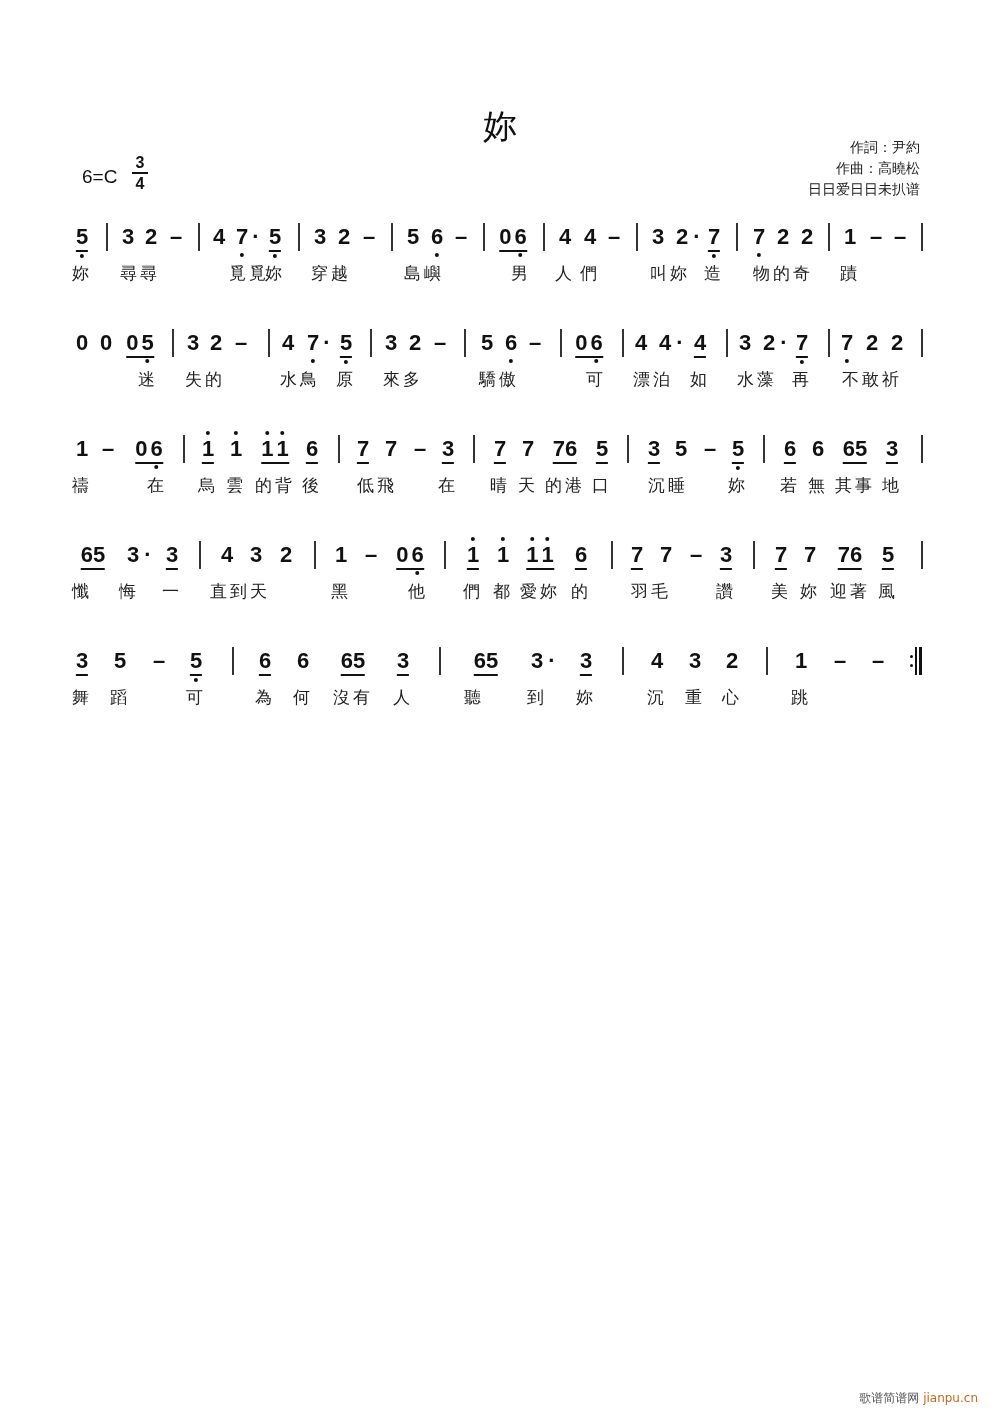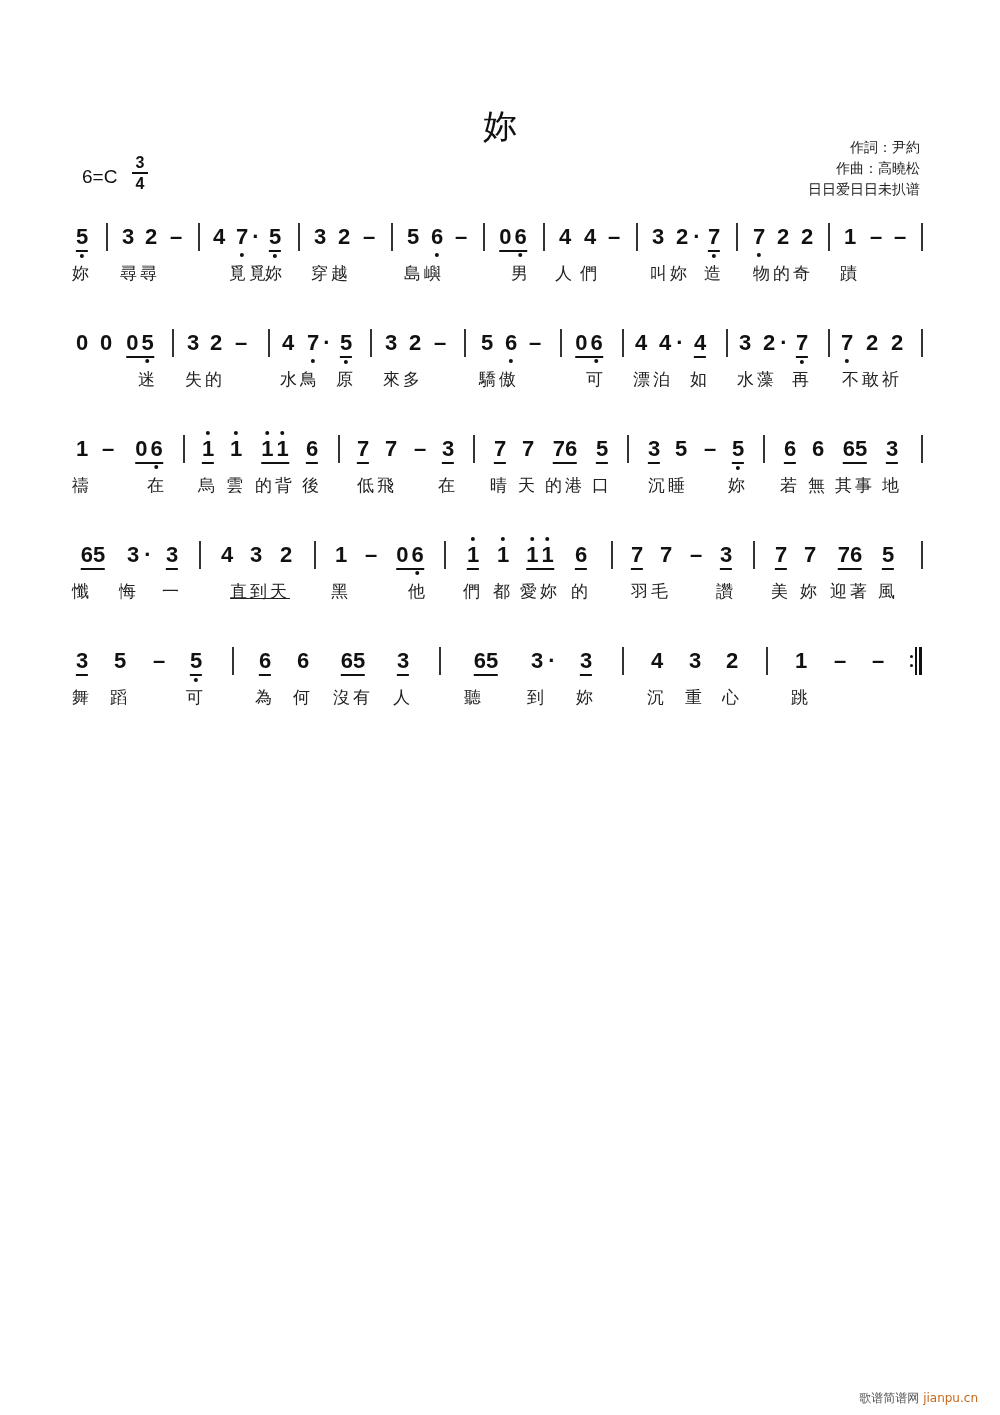--- a/index.html
+++ b/index.html
@@ -220,21 +220,21 @@
       <div class="tok under" style="left: 888px; top: 0px;"><span class="glyph">5</span></div>
       <div class="bar" style="left: 199px; top: -2px;"></div>
       <div class="bar" style="left: 314px; top: -2px;"></div>
       <div class="bar" style="left: 444px; top: -2px;"></div>
       <div class="bar" style="left: 611px; top: -2px;"></div>
       <div class="bar" style="left: 753px; top: -2px;"></div>
       <div class="bar" style="left: 921px; top: -2px;"></div>
       <div class="lyric" style="left: 82px; top: 37px;">懺</div>
       <div class="lyric" style="left: 129px; top: 37px;">悔</div>
       <div class="lyric" style="left: 172px; top: 37px;">一</div>
-      <div class="lyric" style="left: 260px; top: 37px; text-decoration: underline;">直到天</div>
+      <div class="lyric" style="left: 240px; top: 37px;">直到天</div>
       <div class="lyric" style="left: 341px; top: 37px;">黑</div>
       <div class="lyric" style="left: 418px; top: 37px;">他</div>
       <div class="lyric" style="left: 473px; top: 37px;">們</div>
       <div class="lyric" style="left: 503px; top: 37px;">都</div>
       <div class="lyric" style="left: 540px; top: 37px;">愛妳</div>
       <div class="lyric" style="left: 581px; top: 37px;">的</div>
       <div class="lyric" style="left: 651px; top: 37px;">羽毛</div>
       <div class="lyric" style="left: 726px; top: 37px;">讚</div>
       <div class="lyric" style="left: 781px; top: 37px;">美</div>
       <div class="lyric" style="left: 810px; top: 37px;">妳</div>

